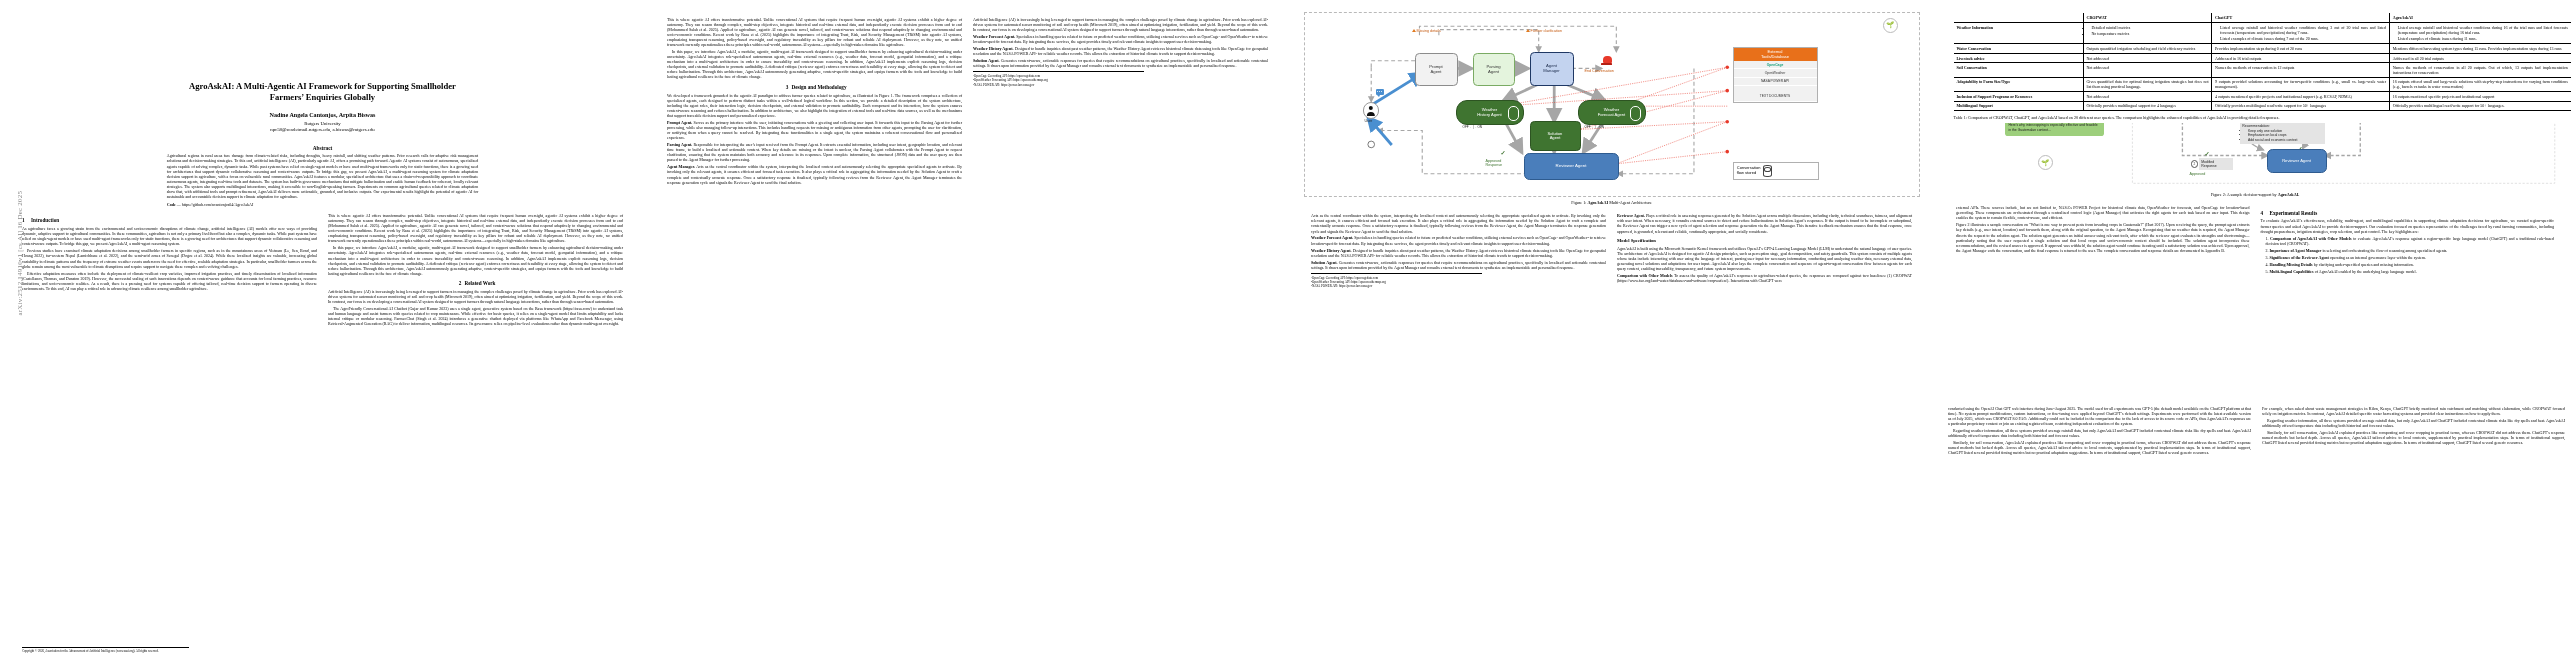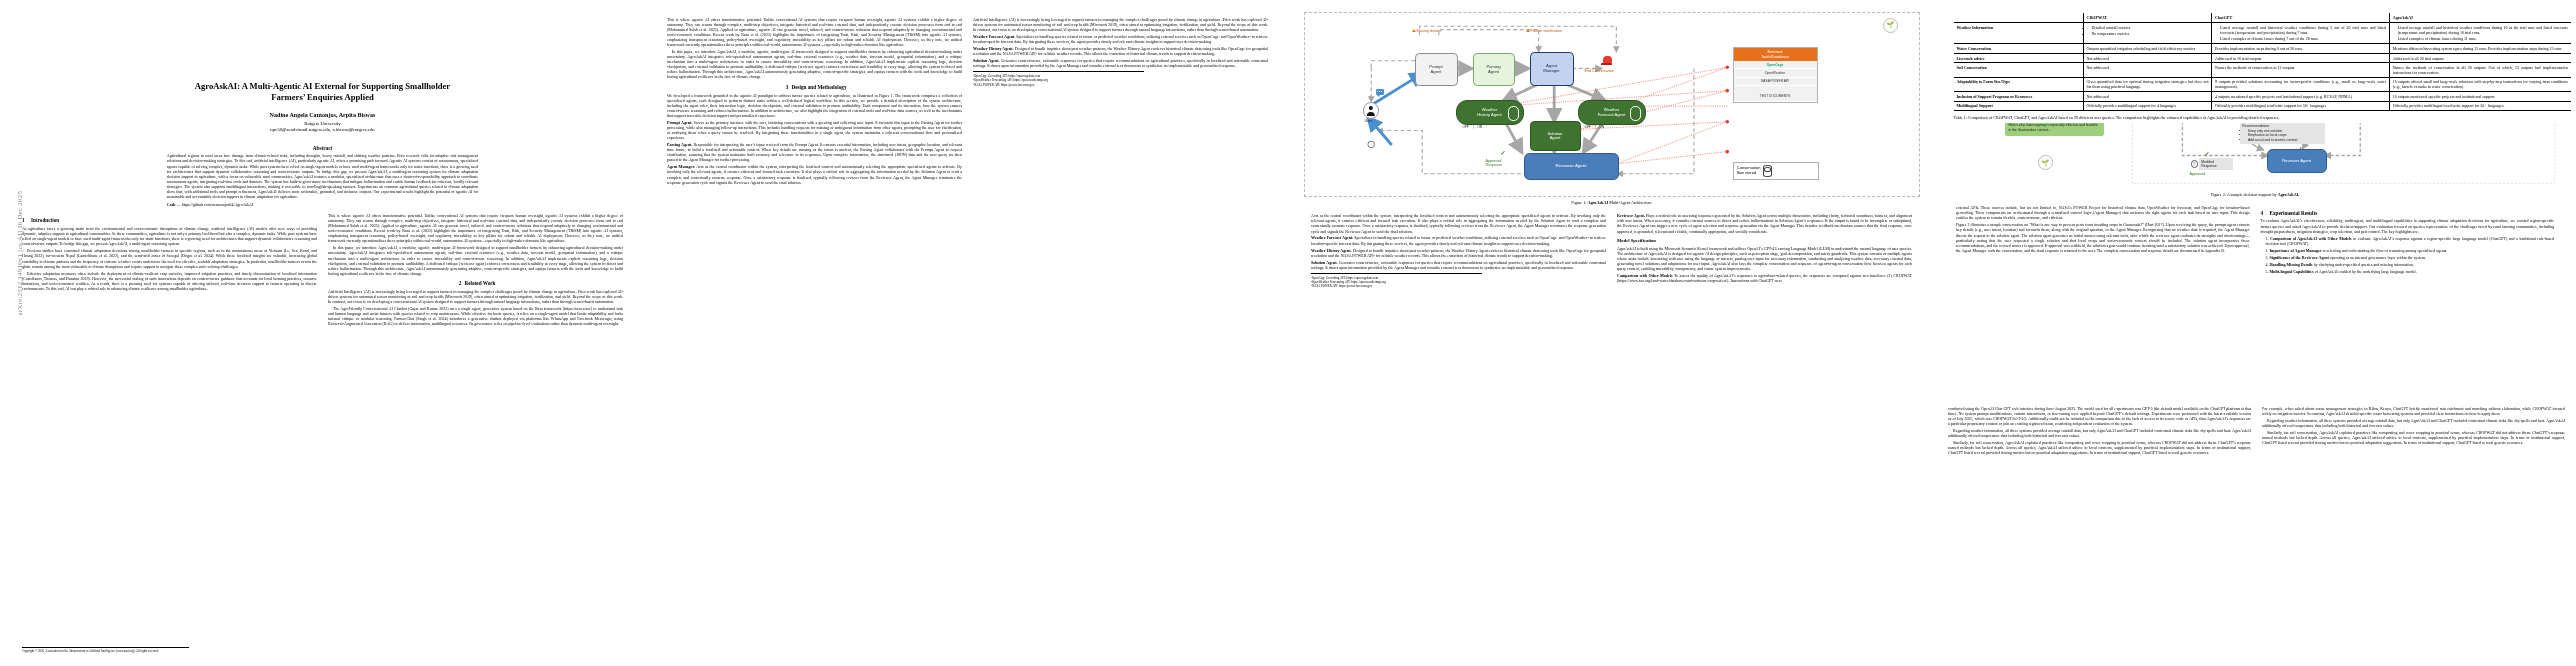--- a/index.html
+++ b/index.html
@@ -107,22 +107,22 @@
   .tabcap{font-size:4.1px;line-height:1.3;margin-top:3.9px;text-align:justify;}
 </style>
 </head>
 <body>
 
 <div class="page p1">
   <div class="arxiv-spine">arXiv:2512.14910v1  [cs.AI]  16 Dec 2025</div>
 
   <div style="padding-top:81px">
     <div class="title">
-      <span>AgroAskAI: A Multi-Agentic AI External for Supporting Smallholder</span><br>
-      <span>Farmers’ Enquiries Applied</span>
+      <span>AgroAskAI: A Multi-Agentic AI Framework for Supporting Smallholder</span><br>
+      <span>Farmers’ Enquiries Globally</span>
     </div>
     <div class="authors">Nadine Angela Cantonjos, Arpita Biswas</div>
     <div class="affil">Rutgers University</div>
     <div class="emails">npc58@scarletmail.rutgers.edu, a.biswas@rutgers.edu</div>
   </div>
 
   <div style="padding:0 23px">
     <div style="width:52%;margin:0 auto">
       <div class="abs-h">Abstract</div>
       <div class="col">

